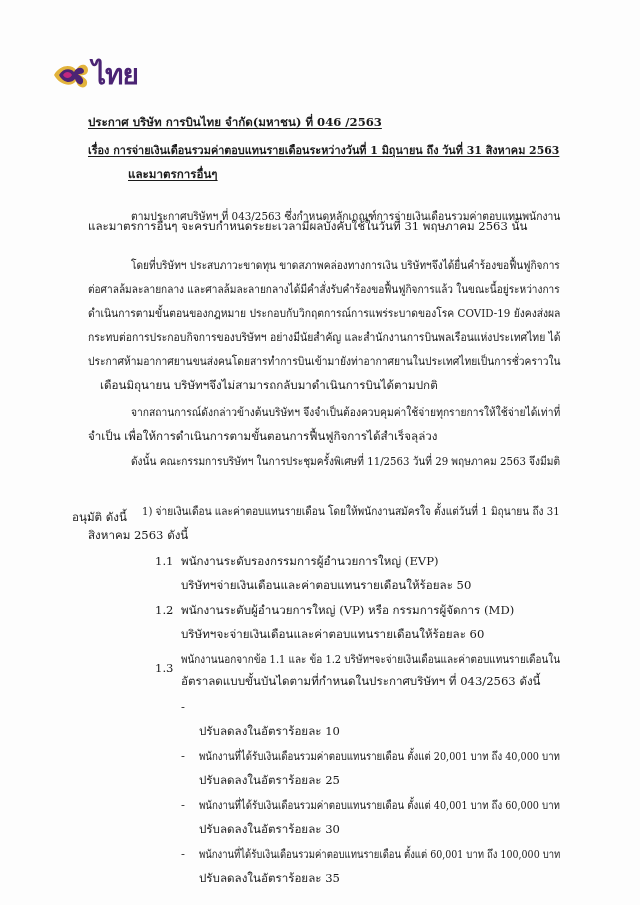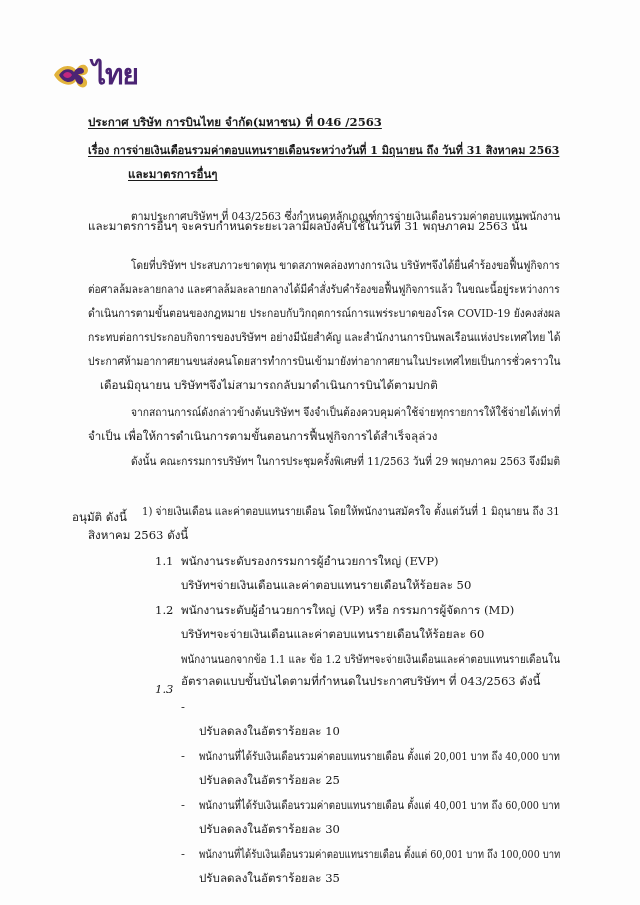--- a/index.html
+++ b/index.html
@@ -62,21 +62,21 @@
   <div class="line" style="left:88px; top:527px;">สิงหาคม 2563  ดังนี้</div>
 
   <div class="line" style="left:155px; top:553px;">1.1</div>
   <div class="line" style="left:181px; top:553px;">พนักงานระดับรองกรรมการผู้อำนวยการใหญ่ (EVP)</div>
   <div class="line" style="left:181px; top:577px;">บริษัทฯจ่ายเงินเดือนและค่าตอบแทนรายเดือนให้ร้อยละ 50</div>
 
   <div class="line" style="left:155px; top:602px;">1.2</div>
   <div class="line" style="left:181px; top:602px;">พนักงานระดับผู้อำนวยการใหญ่ (VP)  หรือ  กรรมการผู้จัดการ (MD)</div>
   <div class="line" style="left:181px; top:626px;">บริษัทฯจะจ่ายเงินเดือนและค่าตอบแทนรายเดือนให้ร้อยละ 60</div>
 
-  <div class="line" style="left:155px; top:681px;font-style:italic;">1.3</div>
+  <div class="line" style="left:155px; top:660px;">1.3</div>
   <div class="line" style="left: 181px; top: 651px; transform: scaleX(0.856);">พนักงานนอกจากข้อ 1.1  และ ข้อ 1.2    บริษัทฯจะจ่ายเงินเดือนและค่าตอบแทนรายเดือนใน</div>
   <div class="line" style="left:181px; top:653px;margin-top:20px;">อัตราลดแบบขั้นบันไดตามที่กำหนดในประกาศบริษัทฯ ที่ 043/2563 ดังนี้</div>
 
   <div class="line" style="left:181px; top:699px;">-</div>
   <div class="line" style="left:199px; top:723px;">ปรับลดลงในอัตราร้อยละ 10</div>
 
   <div class="line" style="left:181px; top:748px;">-</div>
   <div class="line" style="left: 199px; top: 748px; transform: scaleX(0.832);">พนักงานที่ได้รับเงินเดือนรวมค่าตอบแทนรายเดือน ตั้งแต่ 20,001 บาท ถึง 40,000 บาท</div>
   <div class="line" style="left:199px; top:772px;">ปรับลดลงในอัตราร้อยละ 25</div>
 

